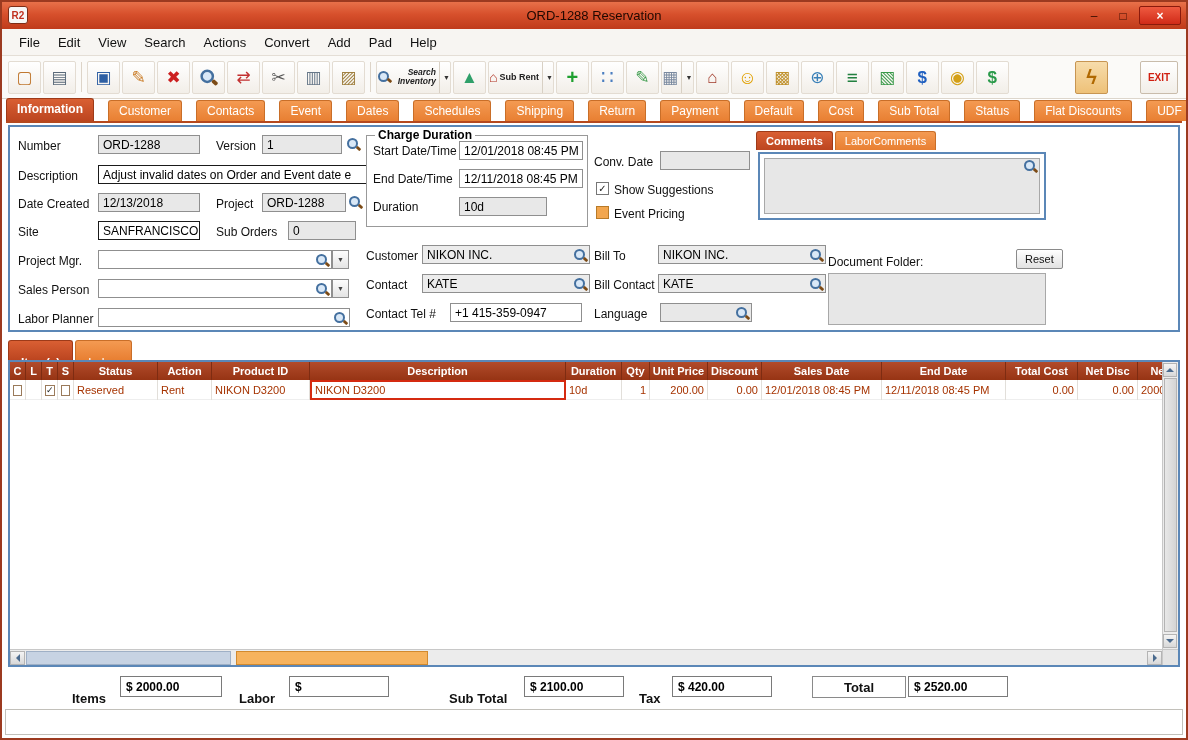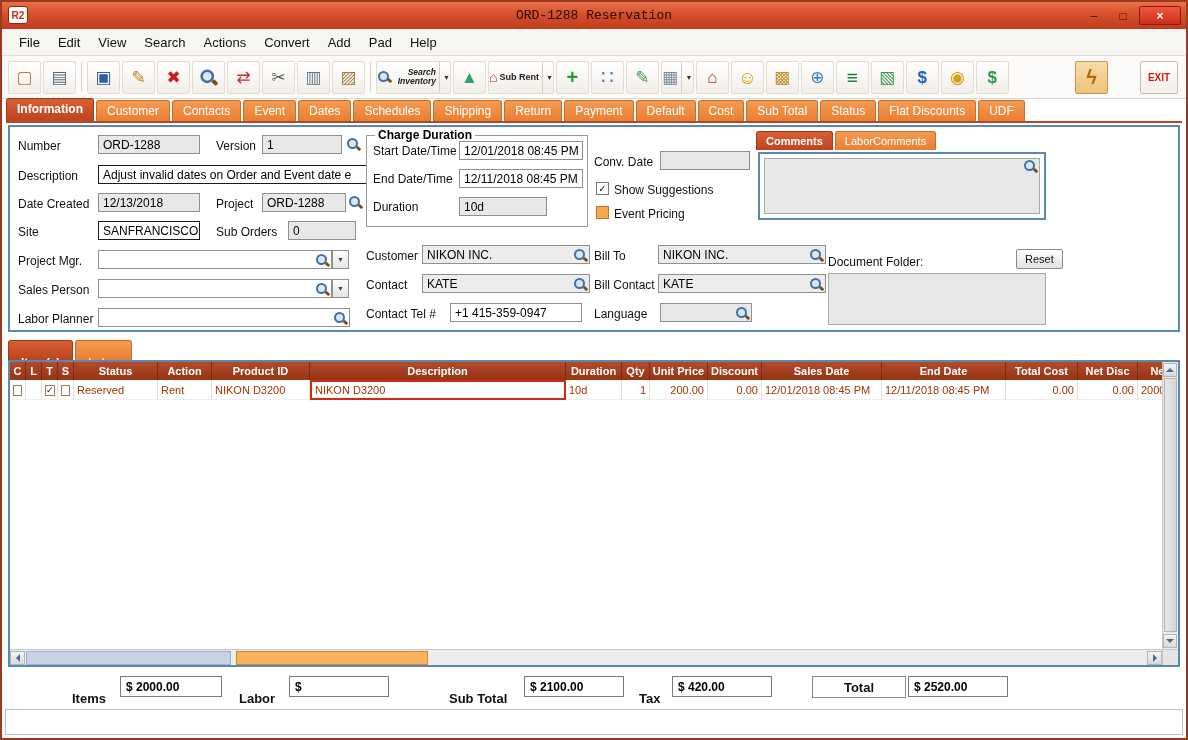--- a/index.html
+++ b/index.html
@@ -3,21 +3,21 @@
 <meta charset="utf-8">
 <style>
   * { margin:0; padding:0; box-sizing:border-box; }
   html,body { width:1188px; height:740px; overflow:hidden; }
   body { font-family:"Liberation Sans", sans-serif; font-size:12px; background:#fff; }
   #app { position:relative; width:1188px; height:740px; border:2px solid #9c3a20; background:#fff; overflow:hidden; }
 
   
   .titlebar { position:absolute; top:0; left:0; right:0; height:27px;
     background:linear-gradient(180deg,#e8714a 0%,#d7502c 45%,#bf3b1b 100%); }
-  .title-text { position:absolute; left:0; right:0; top:6px; text-align:center; font-size:13px; color:#20,0800; color:#200800;font-family:Liberation Mono, monospace; }
+  .title-text { position:absolute; left:0; right:0; top:6px; text-align:center; font-size:13px; color:#20,0800; color:#200800; }
   .app-icon { position:absolute; left:6px; top:4px; width:20px; height:18px; background:#f7f7f7; border:1px solid #7e2c16;
     border-radius:3px; color:#c03020; font-weight:bold; font-size:10px; display:flex; align-items:center; justify-content:center; z-index:2; }
   .win-controls { position:absolute; right:5px; top:4px; display:flex; gap:3px; z-index:2; }
   .win-btn { width:26px; height:19px; display:flex; align-items:center; justify-content:center; font-size:12px; color:#3a0e00; background:transparent; border:none; }
   .win-btn.close { width:42px; background:linear-gradient(#ef5a40,#d02a18); border:1px solid #8a1a0c; border-radius:2px; color:#fff; font-weight:bold; }
 
   
   .menubar { position:absolute; top:27px; left:0; right:0; height:27px; background:#f7f5f2; border-bottom:1px solid #e4ded6; display:flex; align-items:center; padding-left:8px; }
   .menu-item { padding:0 9px; font-size:13px; color:#111; cursor:default; }
 
@@ -37,21 +37,21 @@
   .spacer-sm { width:28px; flex:0 0 auto; }
 
   
   .mag { width:15px; height:15px; display:inline-block; position:relative; flex:0 0 auto; }
   .mag::before { content:""; position:absolute; left:1px; top:1px; width:7px; height:7px; border:2px solid #44709f; border-radius:50%; background:#d9e8f7; }
   .mag::after { content:""; position:absolute; left:10px; top:9.5px; width:5px; height:3px; background:#7c4b16; transform:rotate(42deg); border-radius:1px; }
   .mag-lg { transform:scale(1.25); }
   .magin { position:absolute; right:1px; top:2px; }
 
   
-  .tabstrip { position:absolute; top:97px; left:4px; right:4px; height:24px; display:flex; gap:2px; align-items:flex-end; border-bottom:2px solid #b5491f; }
+  .tabstrip { position:absolute; top:97px; left:4px; right:4px; height:24px; display:flex; gap:14px; align-items:flex-end; border-bottom:2px solid #b5491f; }
   .tab { height:21px; background:linear-gradient(#f49a52,#e87f32); color:#fff; font-size:12px; padding:3px 10px 0;
     border:1px solid #c96e28; border-bottom:none; border-radius:3px 3px 0 0; white-space:nowrap; cursor:default; }
   .tab.selected { background:linear-gradient(#d95f33,#bc4520); font-weight:bold; border-color:#9e3a18; height:23px; }
 
   
   .info-panel { position:absolute; top:123px; left:6px; width:1172px; height:207px; border:2px solid #5b87b7; background:#fff; }
   .lbl { position:absolute; font-size:12px; color:#111; white-space:nowrap; }
   .fld { position:absolute; height:19px; border:1px solid #8f8f8f; background:#fff; font-size:12px; padding:2px 4px;
     color:#000; overflow:hidden; white-space:nowrap; }
   .fld.ro { background:#e8e8e8; }

